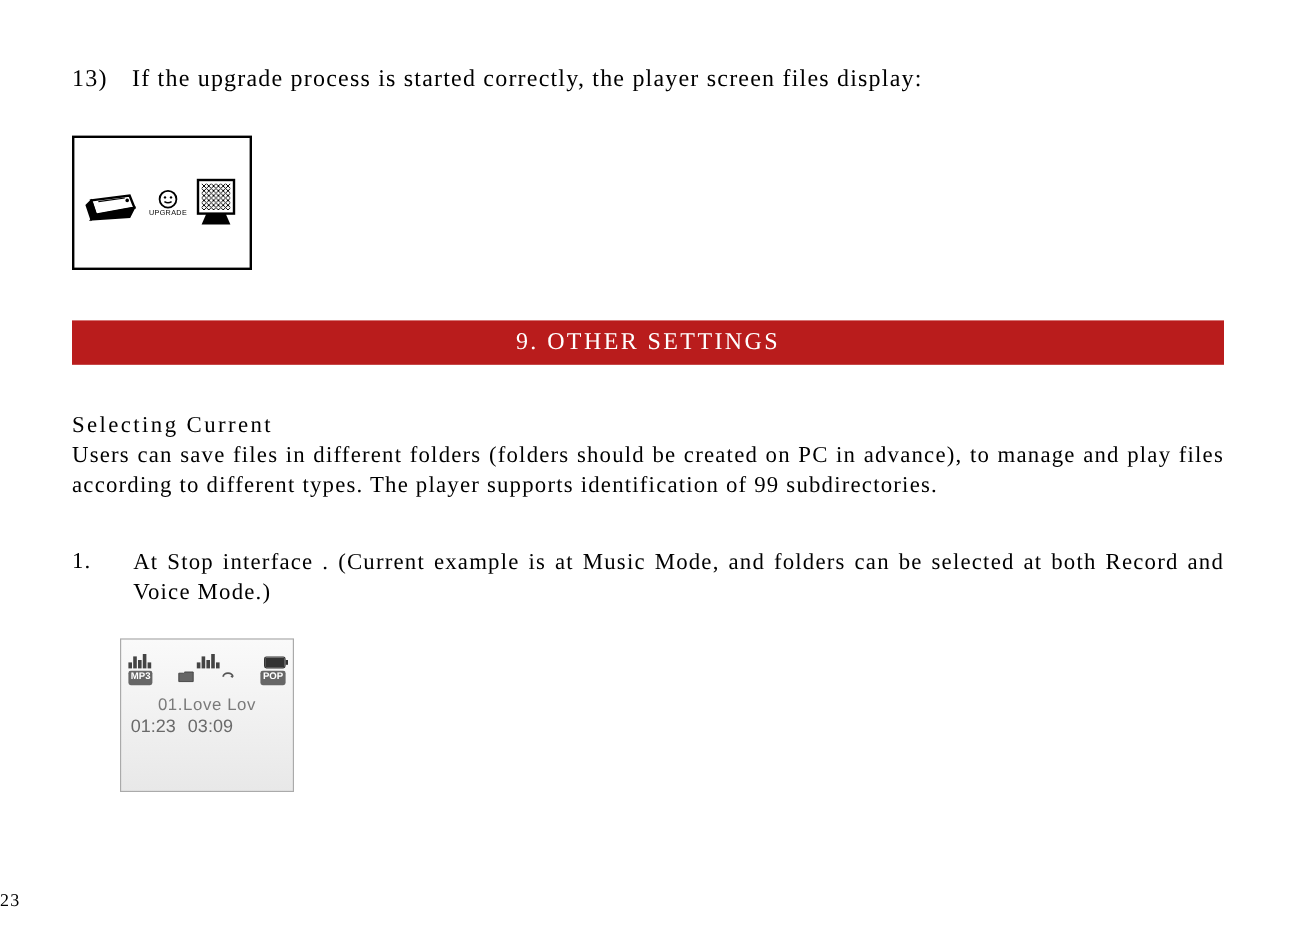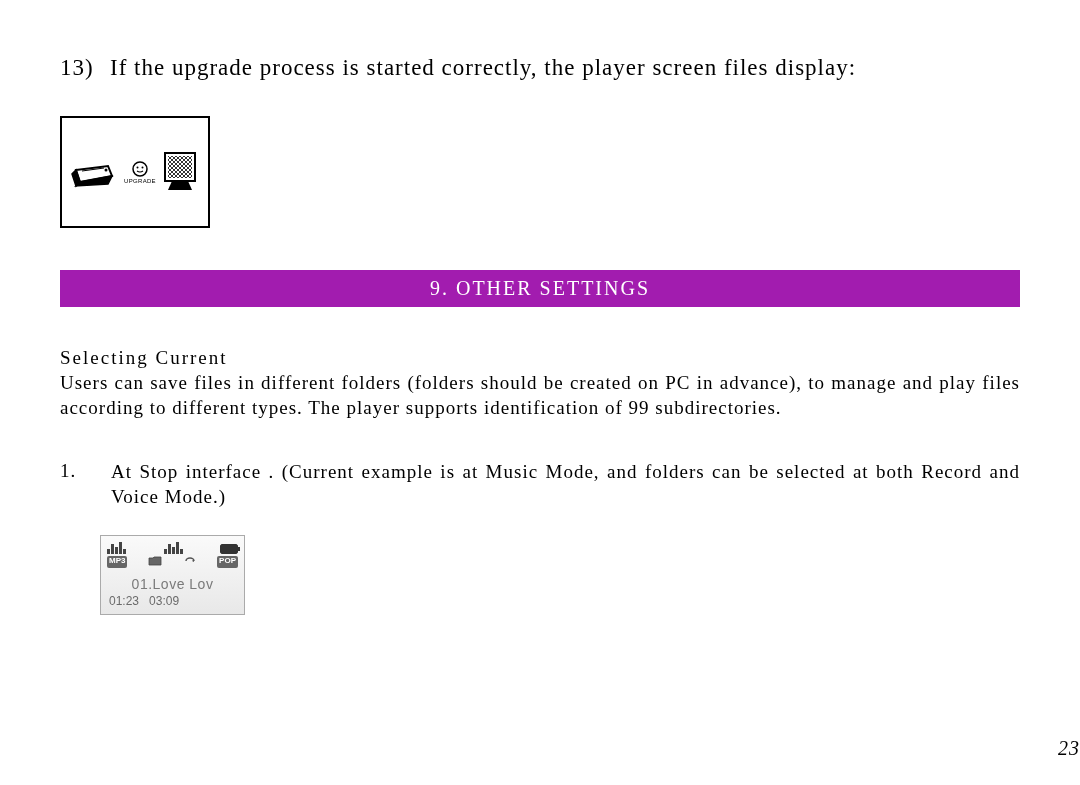--- a/index.html
+++ b/index.html
@@ -10,21 +10,21 @@
     body {
       width: 1080px;
       height: 785px;
       background: #fff;
       font-family: Georgia, 'Times New Roman', serif;
       color: #000;
       padding: 55px 60px 0 60px;
       position: relative;
     }
     .step-line {
-      font-size: 23px;
+      font-size: 20px;
       letter-spacing: 1px;
       display: flex;
       margin-bottom: 35px;
       align-items: center;
     }
     .step-number {
       min-width: 50px;
       padding-right: 10px;
     }
     .step-text {
@@ -36,21 +36,21 @@
       border: 2px solid #000;
       margin-top: 10px;
       margin-left: 0;
       display: flex;
       align-items: center;
       justify-content: center;
       background: #fff;
       margin-bottom: 42px;
     }
     .section-header {
-      background: #a21caf;
+      background: #b91c1c;
       color: #fff;
       text-align: center;
       font-size: 20px;
       letter-spacing: 2px;
       padding: 7px 0;
       margin-bottom: 40px;
       font-family: Georgia, serif;
     }
     .subsection-title {
       font-size: 19px;
@@ -74,38 +74,37 @@
       min-width: 40px;
     }
     .list-text {
       flex: 1;
       text-align: justify;
       line-height: 1.3;
       margin-left: 11px;
     }
     .image-box-2 {
       width: 145px;
-      height: 80px;
+      height: 128px;
       border: 1px solid #aaa;
       margin-left: 40px;
       background: linear-gradient(to bottom, #fafafa, #e8e8e8);
       display: flex;
       flex-direction: column;
       align-items: center;
       font-family: Arial, sans-serif;
     }
     .page-number {
       position: absolute;
       bottom: 25px;
       left: 0;
       right: 0;
-      text-align: right;
-      font-size: 20px;
-      letter-spacing: 1px;
-      font-style: italic;
+      text-align: left;
+      font-size: 15px;
+      letter-spacing: 1px;
     }
     
     .upgrade-graphic {
       display: flex;
       align-items: center;
       justify-content: center;
       gap: 6px;
     }
     .device-icon svg, .face-icon svg, .monitor-icon svg {
       display: block;
@@ -171,21 +170,21 @@
       font-size: 8px;
     }
     .song-title {
       font-size: 14px;
       color: #7a7a7a;
       text-align: center;
       padding-top: 6px;
       letter-spacing: 0.5px;
     }
     .song-times {
-      font-size: 12px;
+      font-size: 15px;
       color: #6a6a6a;
       text-align: left;
       padding: 2px 4px;
       display: flex;
       gap: 10px;
     }
   </style>
 </head>
 <body>
 

